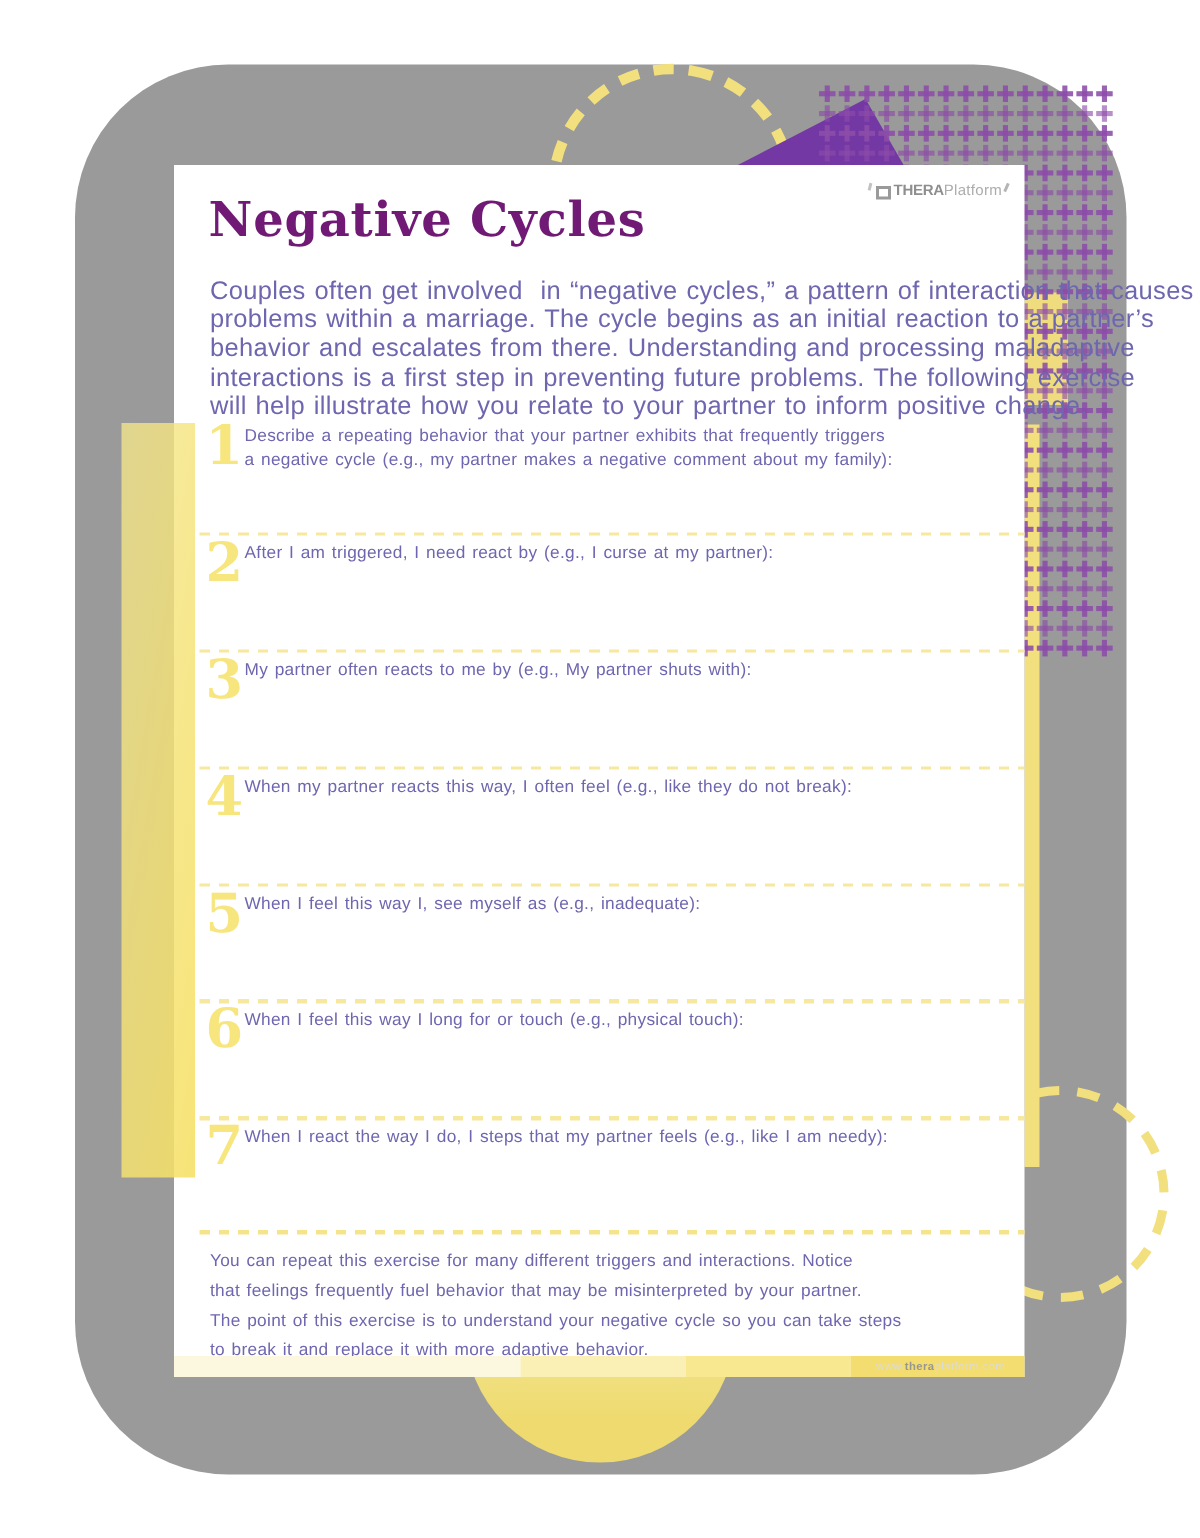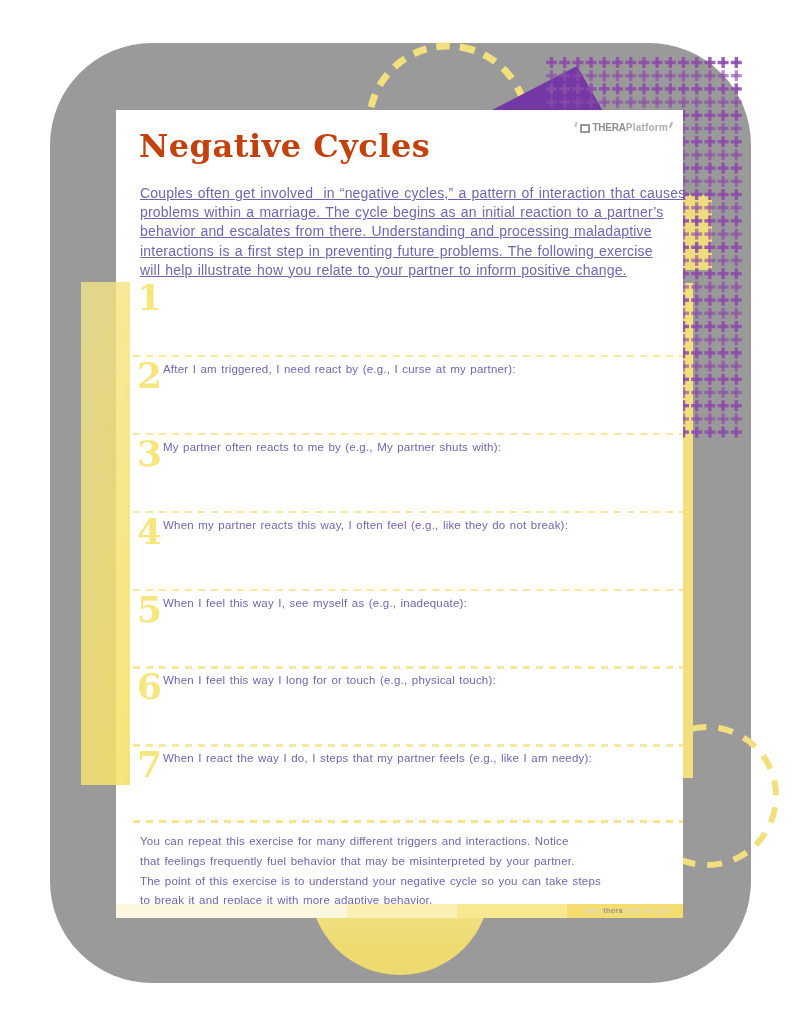--- a/index.html
+++ b/index.html
@@ -42,32 +42,32 @@
   }
   .logo {
     position:absolute; top:12px; right:11px; display:flex; align-items:center;
     color:#9A9A9A; font-size:10px; line-height:12px; letter-spacing:0.2px;
   }
   .logo .tick-l { width:2px; height:5px; background:#c2c2c2; transform:rotate(14deg); margin-right:3px; align-self:flex-start; }
   .logo .frame {
     width:10px; height:9px; border:2px solid #9a9a9a; background:#fff; margin-right:2px; box-sizing:border-box;
   }
   .logo .b { font-weight:bold; color:#8E8E8E; letter-spacing:-0.2px; }
-  .logo .l { font-weight:bold; color:#ACACAC; }
+  .logo .l { font-weight:normal; color:#ACACAC; }
   .logo .tick-r { width:2px; height:6px; background:#b5b5b5; transform:rotate(24deg); margin-left:2px; align-self:flex-start; }
 
   .page-title {
     position:absolute; left:23px; top:16px;
     font-family:"DejaVu Serif", serif; font-weight:bold;
-    font-size:32px; line-height:40px; color:#c2410c; letter-spacing:0.5px;
+    font-size:32px; line-height:40px; color:#701a75; letter-spacing:0.5px;
   }
   .intro {
     position:absolute; left:24px; top:74px; width:535px;
-    font-size:14px; line-height:19.2px; color:#6E66AF;
-    letter-spacing:0.2px; word-spacing:1px; white-space:pre;text-decoration:underline;
+    font-size:17px; line-height:19.2px; color:#6E66AF;
+    letter-spacing:0.2px; word-spacing:1px; white-space:pre;
   }
   .items {
     position:absolute; left:17px; top:167px; width:550px;
   }
   .item { position:relative; height:77.9px; box-sizing:border-box; padding:4px 0 0 4px; display:flex; }
   .sep {
     position:absolute; top:0; left:0; width:550px; height:2.6px;
     background:repeating-linear-gradient(90deg,#F7E8A0 0 7px, transparent 7px 13px);
   }
   .num {
@@ -1013,20 +1013,22 @@
     <div class="intro">Couples often get involved  in “negative cycles,” a pattern of interaction that causes
 problems within a marriage. The cycle begins as an initial reaction to a partner’s
 behavior and escalates from there. Understanding and processing maladaptive
 interactions is a first step in preventing future problems. The following exercise
 will help illustrate how you relate to your partner to inform positive change.</div>
 
     <div class="items">
         <div class="item">
 
     <span class="num">1</span>
+    <div class="prompt">Describe a repeating behavior that your partner exhibits that frequently triggers
+a negative cycle (e.g., my partner makes a negative comment about my family):</div>
   </div>
         <div class="item">
     <div class="sep"></div>
     <span class="num">2</span>
     <div class="prompt">After I am triggered, I need react by (e.g., I curse at my partner):</div>
   </div>
         <div class="item">
     <div class="sep"></div>
     <span class="num">3</span>
     <div class="prompt">My partner often reacts to me by (e.g., My partner shuts with):</div>

